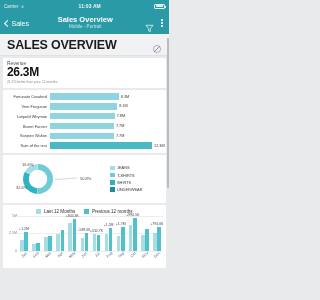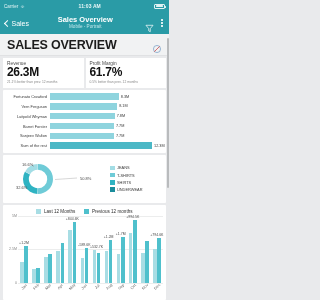--- a/index.html
+++ b/index.html
@@ -2,21 +2,21 @@
 <html><head>
 <meta charset="utf-8">
 <style>
   * { margin:0; padding:0; box-sizing:border-box; }
   html,body { width:169px; height:300px; overflow:hidden; }
   body {
     font-family:"Liberation Sans", sans-serif;
     background:#e9eaec;
     -webkit-font-smoothing:antialiased;
   }
-  .phone { width:169px; height:300px; position:relative; display:flex; flex-direction:column; background:#dfe1e3; }
+  .phone { width:169px; height:268px; position:relative; display:flex; flex-direction:column; background:#dfe1e3; }
 
   
   .statusbar {
     height:12px; background:#2a9ba6; color:#e8f6f7;
     display:flex; align-items:center; padding:0 4px;
     font-size:4.5px; letter-spacing:.1px; flex:0 0 auto;
   }
   .sb-left { display:flex; align-items:center; gap:2px; }
   .sb-center { flex:1; text-align:center; font-weight:bold; font-size:5px; }
   .sb-right { display:flex; align-items:center; }
@@ -156,25 +156,20 @@
   </div>
 
   <div class="content">
 
     <div class="kpirow">
       <div class="kpi">
         <div class="lbl">Revenue</div>
         <div class="val">26.3M</div>
         <div class="sub">21.1% better than prev. 12 months</div>
       </div>
-      <div class="kpi">
-        <div class="lbl">Profit Margin</div>
-        <div class="val">61.7%</div>
-        <div class="sub">0.5% better than prev. 12 months</div>
-      </div>
     </div>
 
     <div class="card hbar-card" id="hbar">
         <div class="hrow">
           <div class="hname">Fortunato Crawford</div>
           <div class="htrack">
             <div class="hfill" style="width: 61.4815%;"></div>
             <span class="hval" style="left: calc(61.4815% + 2px);">8.3M</span>
           </div>
         </div>

